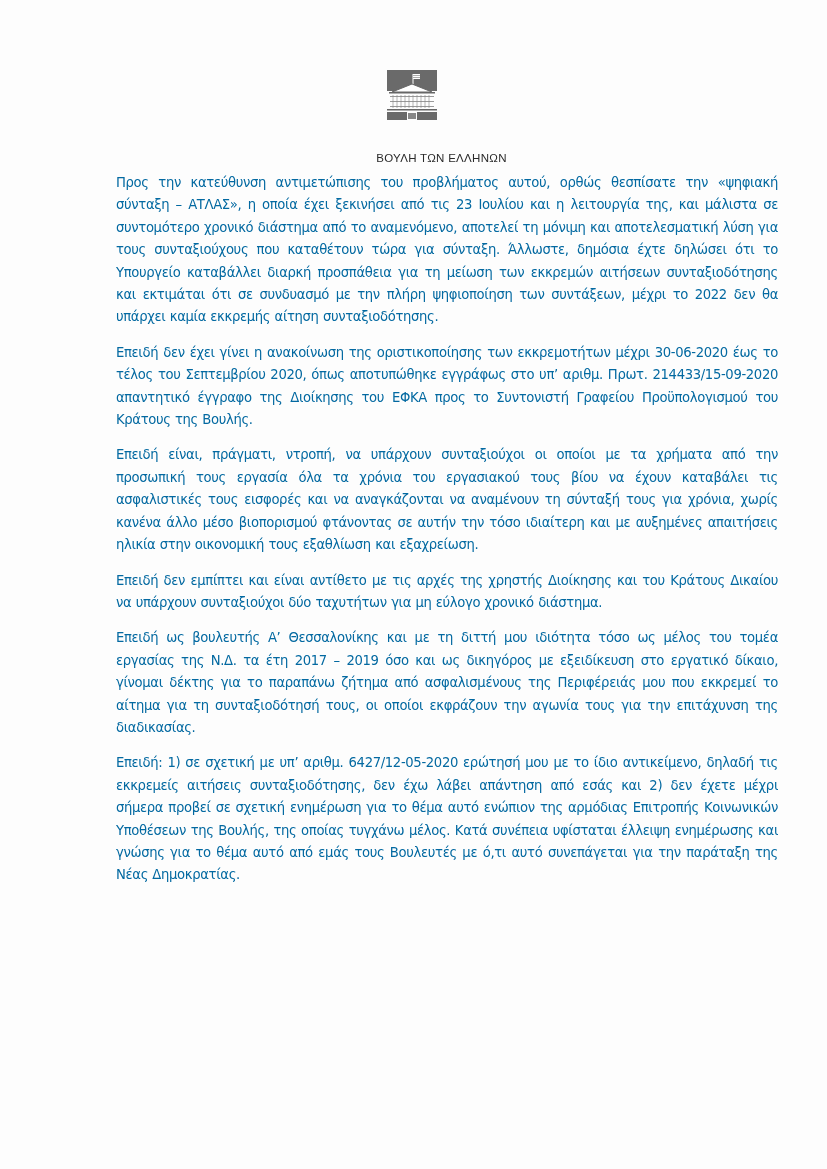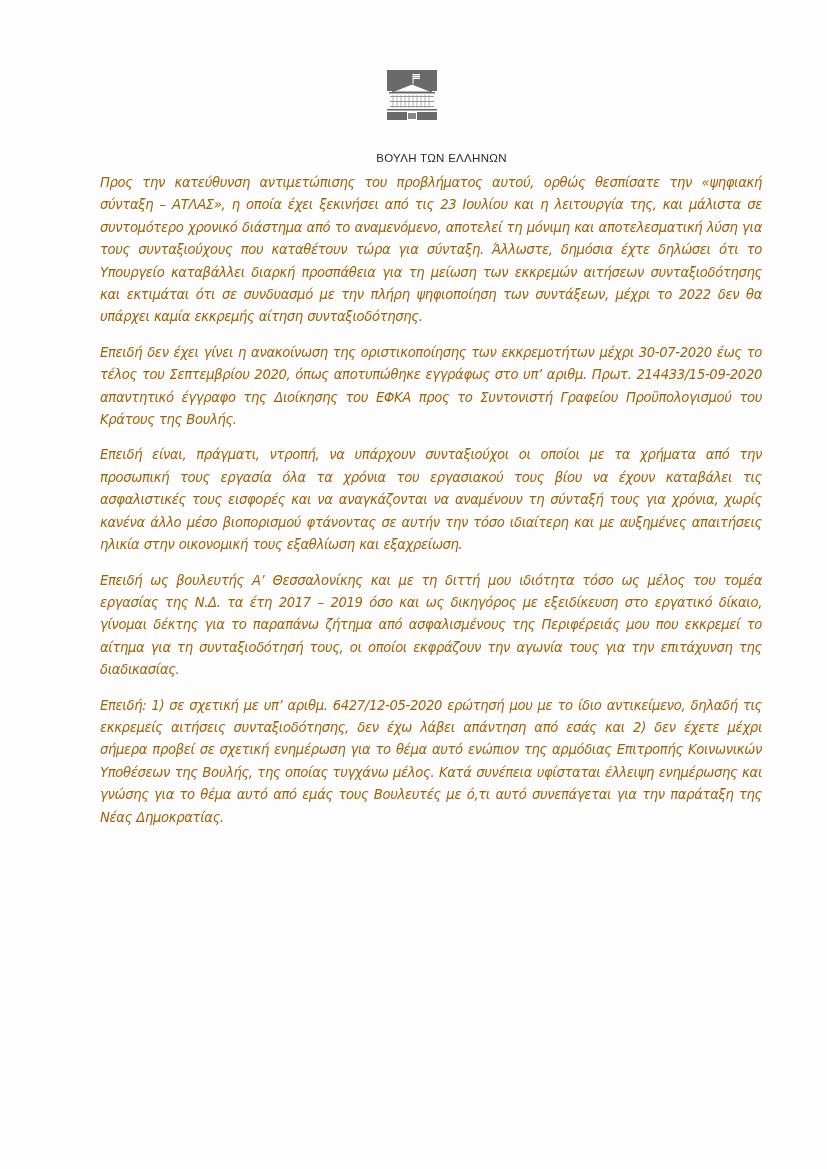--- a/index.html
+++ b/index.html
@@ -4,22 +4,22 @@
   <style>
     html, body { margin: 0; padding: 0; background: #ffffff; }
     body { width: 827px; height: 1169px; position: relative; overflow: hidden; }
     .page { position: absolute; left: 0; top: 0; width: 827px; height: 1169px; background: #fdfdfd; }
     .logo { position: absolute; left: 387px; top: 70px; width: 50px; height: 68px; }
     .org-name {
       position: absolute; left: 0; width: 827px; top: 152px; text-align: center;
       font-family: "Liberation Sans", sans-serif; font-size: 11.5px; color: #2a2a2a; letter-spacing: 0.3px; padding-left: 28px;
     }
     .body-text {
-      position: absolute; left: 100px; top: 172px; width: 662px;
-      font-family: "DejaVu Sans", sans-serif; font-size: 13.2px; line-height: 22.4px; color: #a16207; font-style: italic;
+      position: absolute; left: 116px; top: 172px; width: 662px;
+      font-family: "DejaVu Sans", sans-serif; font-size: 13.2px; line-height: 22.4px; color: #0369a1;
     }
     .para { margin: 0 0 13px 0; text-align: justify; text-align-last: left; letter-spacing: -0.35px; word-spacing: 0.5px; }
   </style>
 </head>
 <body>
 
 <div class="page">
   <div class="logo">
     <svg width="50" height="68" viewBox="0 0 50 68">
       <rect x="0" y="0" width="50" height="21" fill="#6a6a6a"></rect>
@@ -50,18 +50,19 @@
       <polygon points="0,42 20,42 20,50 0,50" fill="#6a6a6a"></polygon>
       <polygon points="30,42 50,42 50,50 30,50" fill="#6a6a6a"></polygon>
       <rect x="21" y="43" width="8" height="6" fill="#888"></rect>
     </svg>
   </div>
 
   <div class="org-name">ΒΟΥΛΗ ΤΩΝ ΕΛΛΗΝΩΝ</div>
 
   <div class="body-text">
     <p class="para">Προς την κατεύθυνση αντιμετώπισης του προβλήματος αυτού, ορθώς θεσπίσατε την «ψηφιακή σύνταξη – ΑΤΛΑΣ», η οποία έχει ξεκινήσει από τις 23 Ιουλίου και η λειτουργία της, και μάλιστα σε συντομότερο χρονικό διάστημα από το αναμενόμενο, αποτελεί τη μόνιμη και αποτελεσματική λύση για τους συνταξιούχους που καταθέτουν τώρα για σύνταξη. Άλλωστε, δημόσια έχτε δηλώσει ότι το Υπουργείο καταβάλλει διαρκή προσπάθεια για τη μείωση των εκκρεμών αιτήσεων συνταξιοδότησης και εκτιμάται ότι σε συνδυασμό με την πλήρη ψηφιοποίηση των συντάξεων, μέχρι το 2022 δεν θα υπάρχει καμία εκκρεμής αίτηση συνταξιοδότησης.</p>
-    <p class="para">Επειδή δεν έχει γίνει η ανακοίνωση της οριστικοποίησης των εκκρεμοτήτων μέχρι 30-07-2020 έως το τέλος του Σεπτεμβρίου 2020, όπως αποτυπώθηκε εγγράφως στο υπ’ αριθμ. Πρωτ. 214433/15-09-2020 απαντητικό έγγραφο της Διοίκησης του ΕΦΚΑ προς το Συντονιστή Γραφείου Προϋπολογισμού του Κράτους της Βουλής.</p>
+    <p class="para">Επειδή δεν έχει γίνει η ανακοίνωση της οριστικοποίησης των εκκρεμοτήτων μέχρι 30-06-2020 έως το τέλος του Σεπτεμβρίου 2020, όπως αποτυπώθηκε εγγράφως στο υπ’ αριθμ. Πρωτ. 214433/15-09-2020 απαντητικό έγγραφο της Διοίκησης του ΕΦΚΑ προς το Συντονιστή Γραφείου Προϋπολογισμού του Κράτους της Βουλής.</p>
     <p class="para">Επειδή είναι, πράγματι, ντροπή, να υπάρχουν συνταξιούχοι οι οποίοι με τα χρήματα από την προσωπική τους εργασία όλα τα χρόνια του εργασιακού τους βίου να έχουν καταβάλει τις ασφαλιστικές τους εισφορές και να αναγκάζονται να αναμένουν τη σύνταξή τους για χρόνια, χωρίς κανένα άλλο μέσο βιοπορισμού φτάνοντας σε αυτήν την τόσο ιδιαίτερη και με αυξημένες απαιτήσεις ηλικία στην οικονομική τους εξαθλίωση και εξαχρείωση.</p>
+    <p class="para">Επειδή δεν εμπίπτει και είναι αντίθετο με τις αρχές της χρηστής Διοίκησης και του Κράτους Δικαίου να υπάρχουν συνταξιούχοι δύο ταχυτήτων για μη εύλογο χρονικό διάστημα.</p>
     <p class="para">Επειδή ως βουλευτής Α’ Θεσσαλονίκης και με τη διττή μου ιδιότητα τόσο ως μέλος του τομέα εργασίας της Ν.Δ. τα έτη 2017 – 2019 όσο και ως δικηγόρος με εξειδίκευση στο εργατικό δίκαιο, γίνομαι δέκτης για το παραπάνω ζήτημα από ασφαλισμένους της Περιφέρειάς μου που εκκρεμεί το αίτημα για τη συνταξιοδότησή τους, οι οποίοι εκφράζουν την αγωνία τους για την επιτάχυνση της διαδικασίας.</p>
     <p class="para">Επειδή: 1) σε σχετική με υπ’ αριθμ. 6427/12-05-2020 ερώτησή μου με το ίδιο αντικείμενο, δηλαδή τις εκκρεμείς αιτήσεις συνταξιοδότησης, δεν έχω λάβει απάντηση από εσάς και 2) δεν έχετε μέχρι σήμερα προβεί σε σχετική ενημέρωση για το θέμα αυτό ενώπιον της αρμόδιας Επιτροπής Κοινωνικών Υποθέσεων της Βουλής, της οποίας τυγχάνω μέλος. Κατά συνέπεια υφίσταται έλλειψη ενημέρωσης και γνώσης για το θέμα αυτό από εμάς τους Βουλευτές με ό,τι αυτό συνεπάγεται για την παράταξη της Νέας Δημοκρατίας.</p>
   </div>
 </div>
 
 </body></html>

